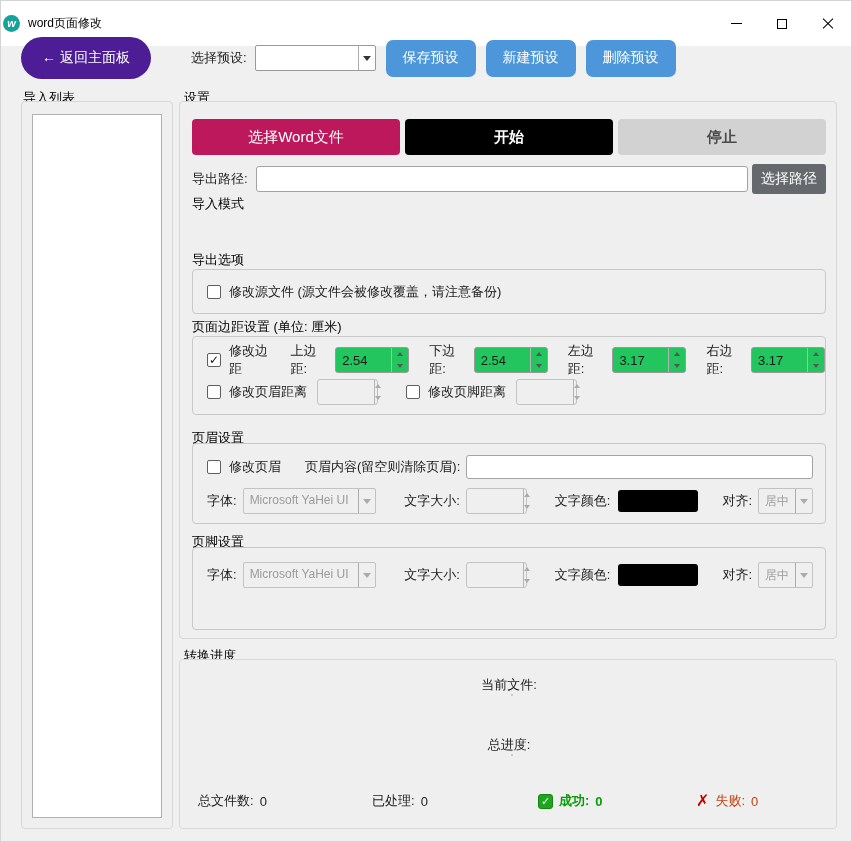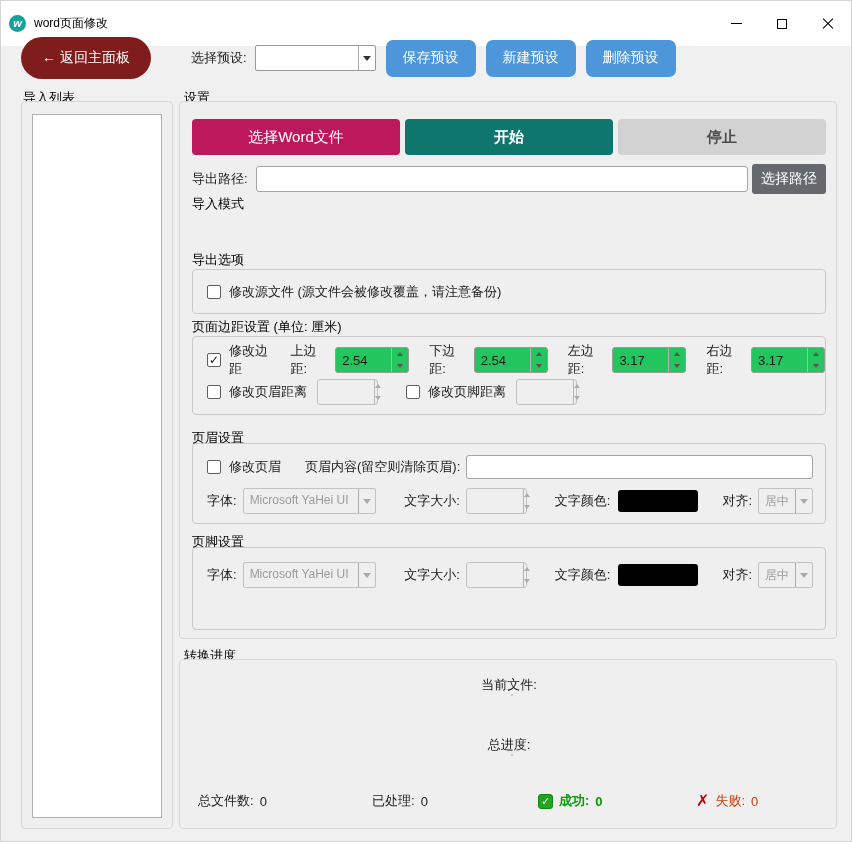--- a/index.html
+++ b/index.html
@@ -4,37 +4,37 @@
 <style>
   * { box-sizing: border-box; margin: 0; padding: 0; }
   html,body { width:852px; height:842px; }
   body {
     font-family:"Liberation Sans","DejaVu Sans",sans-serif;
     font-size:13px; color:#1b1b1b; background:#f0f0f0;
     position:relative; overflow:hidden;
     border:1px solid #d4d4d4;
   }
   
-  .titlebar { height:45px; background:#ffffff; display:flex; align-items:center; padding-left:8px; }
+  .titlebar { height:45px; background:#ffffff; display:flex; align-items:center; padding-left:2px; }
   .app-icon { width:17px; height:17px; border-radius:50%; background:#14a39a; color:#fff;
     display:inline-flex; align-items:center; justify-content:center; flex:none; }
   .app-icon::after { content:"w"; font-size:11px; font-weight:bold; font-style:italic; line-height:1; }
   .title-text { margin-left:8px; font-size:12px; color:#000; }
   .win-controls { margin-left:auto; display:flex; height:100%; }
   .win-btn { width:46px; height:100%; display:flex; align-items:center; justify-content:center; cursor:pointer; }
   .glyph-min { width:11px; height:0; border-top:1px solid #000; display:block; }
   .glyph-max { width:10px; height:10px; border:1px solid #000; display:block; }
   .glyph-close { position:relative; width:12px; height:12px; display:block; }
   .glyph-close::before,.glyph-close::after { content:""; position:absolute; left:-1px; top:5px; width:14px; height:1px; background:#000; }
   .glyph-close::before { transform:rotate(45deg); }
   .glyph-close::after { transform:rotate(-45deg); }
 
   
   .toolbar { position:absolute; left:20px; top:36px; right:16px; height:42px; display:flex; align-items:center; }
-  .btn-back { height:42px; padding:0 21px; background:#7f1d1d; color:#fff; border:none; border-radius:21px;
+  .btn-back { height:42px; padding:0 21px; background:#4c1d95; color:#fff; border:none; border-radius:21px;
     font-size:14px; font-family:inherit; cursor:pointer; }
   .lbl-preset { margin-left:40px; font-size:13px; }
   .combo { display:flex; align-items:stretch; background:#fff; border:1px solid #9a9a9a; border-radius:2px; }
   .combo.preset { width:121px; height:26px; margin-left:8px; }
   .combo .combo-val { flex:1; padding:4px 6px; font-size:12px; white-space:nowrap; overflow:hidden; }
   .combo .combo-btn { width:17px; border-left:1px solid #adadad; display:flex; align-items:center; justify-content:center; cursor:pointer; }
   .tri-down { width:0; height:0; border-left:4px solid transparent; border-right:4px solid transparent; border-top:5px solid #333; }
   .btn-preset { height:37px; width:90px; margin-left:10px; background:#4d96d9; color:#fff; border:none;
     border-radius:7px; font-size:14px; font-family:inherit; cursor:pointer; }
   .btn-preset.first { margin-left:10px; }
@@ -48,21 +48,21 @@
   .grp-left { left:20px; top:100px; width:152px; height:728px; }
   .listbox { position:absolute; left:10px; top:12px; width:130px; height:704px; background:#fff; border:1px solid #b0b0b0; }
 
   
   .lbl-settings { left:183px; top:88px; }
   .grp-settings { left:178px; top:100px; width:658px; height:538px; }
 
   .btn-row { position:absolute; left:12px; right:10px; top:17px; display:flex; gap:5px; height:36px; }
   .btn-big { flex:1; border:none; border-radius:4px; font-size:15px; font-family:inherit; cursor:pointer; }
   .btn-word { background:#be185d; color:#fff; }
-  .btn-start { background:#0f766e; color:#fff; font-weight:bold; }
+  .btn-start { background:#000000; color:#fff; font-weight:bold; }
   .btn-stop { background:#d2d2d2; color:#4a4a4a; font-weight:bold; }
 
   .export-row { position:absolute; left:12px; right:10px; top:62px; display:flex; align-items:center; height:30px; }
   .export-row .lbl { width:64px; flex:none; }
   .input { background:#fff; border:1px solid #a3a3a3; border-radius:3px; height:26px; padding:0 6px;
     font-family:inherit; font-size:13px; color:#1b1b1b; outline:none; }
   .export-input { flex:1; }
   .btn-browse { flex:none; width:74px; height:30px; margin-left:4px; background:#65696d; color:#fff; border:none;
     border-radius:3px; font-size:14px; font-family:inherit; cursor:pointer; }
 

